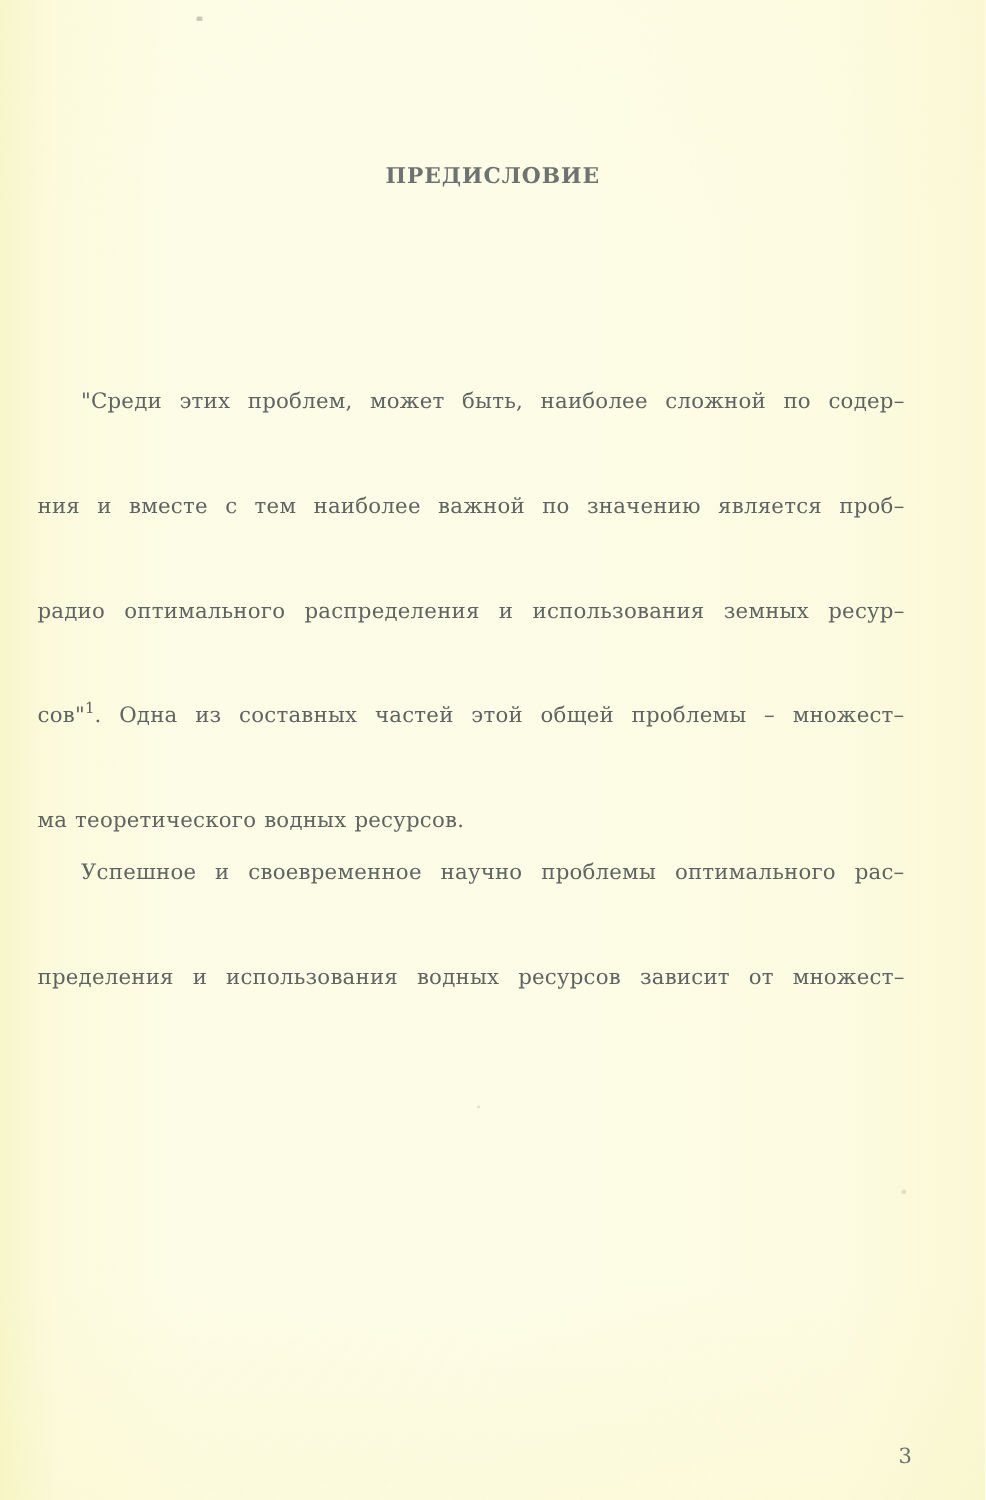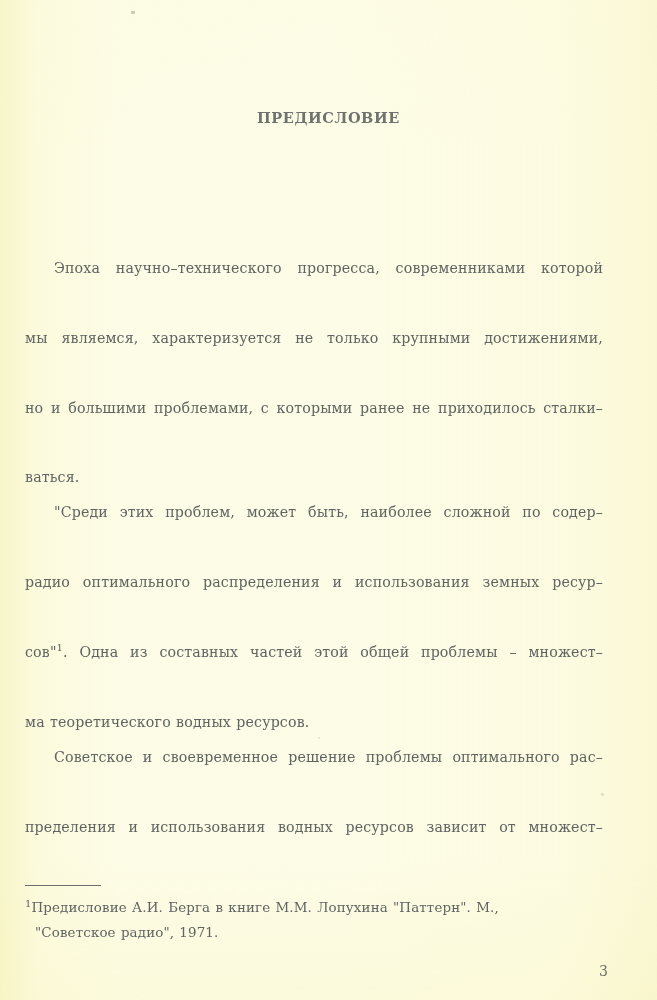--- a/index.html
+++ b/index.html
@@ -143,43 +143,33 @@
   <div class="scan-tint"></div>
 
   <div class="speck" style="left:131px; top:11px;"></div>
   <div class="speck speck-2" style="left:601px; top:793px;"></div>
   <div class="speck speck-2" style="left:318px; top:737px; width:2px; height:2px;"></div>
 
   <div class="title">ПРЕДИСЛОВИЕ</div>
 
   <div class="body">
 
-    <p class="para">
-      <span class="ln ln-first">Эпоха научно–технического прогресса, современниками которой</span>
-      <span class="ln">мы являемся, характеризуется не только крупными достижениями,</span>
-      <span class="ln">но и большими проблемами, с которыми ранее не приходилось сталки–</span>
-      <span class="ln ln-last">ваться.</span>
-    </p>
 
     <p class="para">
       <span class="ln ln-first">"Среди этих проблем, может быть, наиболее сложной по содер–</span>
+      <span class="ln">ния и вместе с тем наиболее важной по значению является проб–</span>
       <span class="ln">радио оптимального распределения и использования земных ресур–</span>
       <span class="ln"><span>сов"</span><span class="sup">1</span><span>. Одна из составных частей этой общей проблемы – множест–</span></span>
       <span class="ln ln-last">ма теоретического водных ресурсов.</span>
     </p>
 
     <p class="para">
-      <span class="ln ln-first">Советское и своевременное решение проблемы оптимального рас–</span>
+      <span class="ln ln-first">Успешное и своевременное научно проблемы оптимального рас–</span>
       <span class="ln">пределения и использования водных ресурсов зависит от множест–</span>
 
     </p>
 
   </div>
 
-  <div class="footnote">
-    <div class="fn-rule"></div>
-    <div class="fn-text"><span class="sup">1</span><span>Предисловие А.И. Берга в книге М.М. Лопухина "Паттерн". М.,</span></div>
-    <div class="fn-text fn-line-2">"Советское радио", 1971.</div>
-  </div>
 
   <div class="page-number">3</div>
 
 </div>
 
 </body></html>

